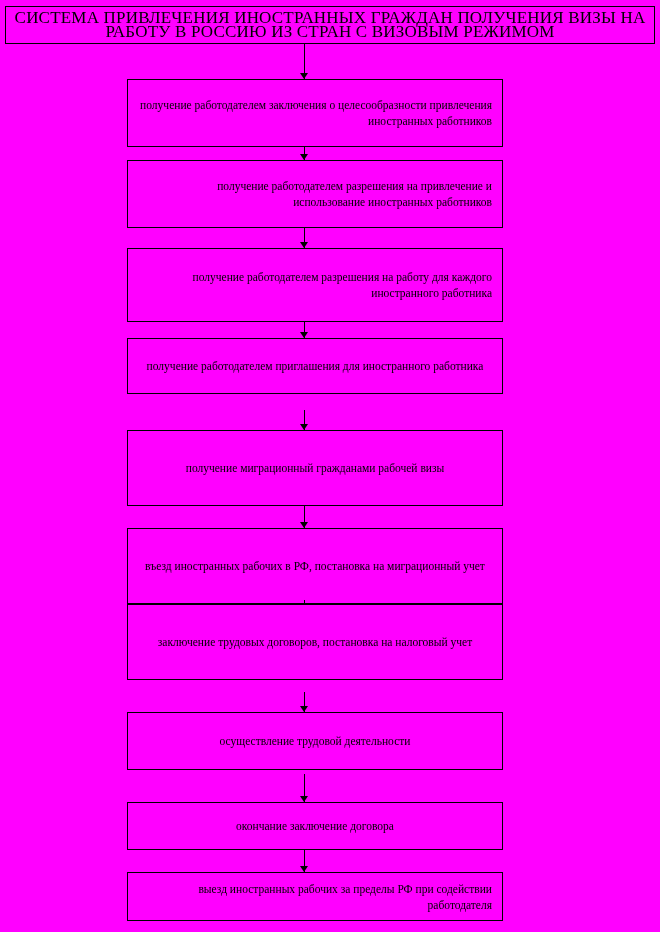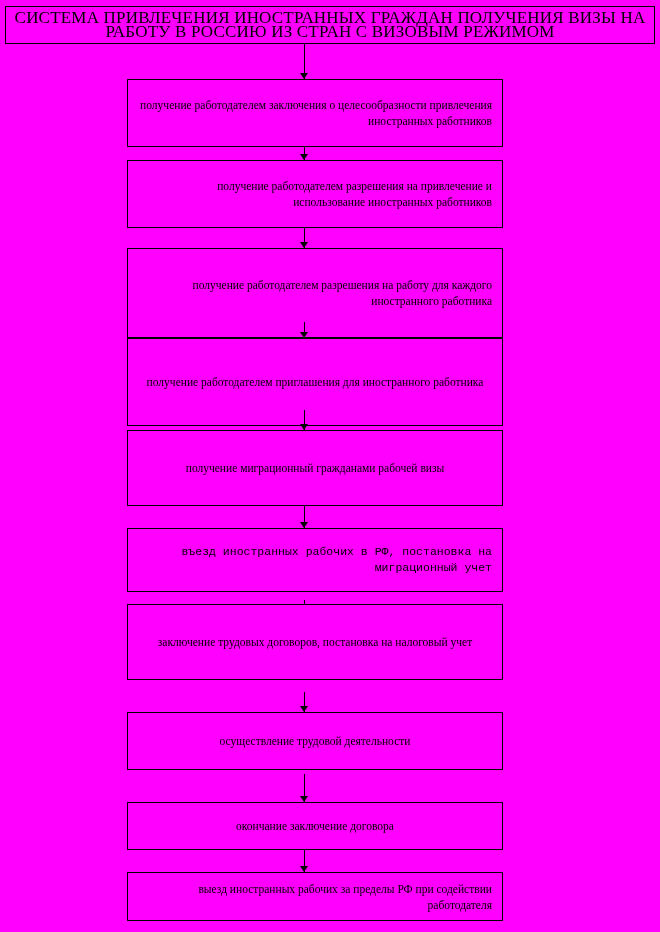--- a/index.html
+++ b/index.html
@@ -94,42 +94,42 @@
   <div class="connector" style="top:147px;height:13px;"></div>
   <div class="arrow-head" style="top:154px;"></div>
 
   <div class="step-box" style="top:160px;height:68px;padding-left:10px;">
     <div class="step-text">получение работодателем разрешения на привлечение и использование иностранных работников</div>
   </div>
 
   <div class="connector" style="top:228px;height:20px;"></div>
   <div class="arrow-head" style="top:242px;"></div>
 
-  <div class="step-box" style="top:248px;height:90px;">
+  <div class="step-box" style="top:248px;height:74px;">
     <div class="step-text">получение работодателем разрешения на работу для каждого иностранного работника</div>
   </div>
 
   <div class="connector" style="top:322px;height:16px;"></div>
   <div class="arrow-head" style="top:332px;"></div>
 
-  <div class="step-box" style="top:338px;height:88px;">
+  <div class="step-box" style="top:338px;height:56px;">
     <div class="step-text">получение  работодателем приглашения для иностранного работника</div>
   </div>
 
   <div class="connector" style="top:410px;height:20px;"></div>
   <div class="arrow-head" style="top:424px;"></div>
 
   <div class="step-box" style="top:430px;height:76px;">
     <div class="step-text">получение  миграционный гражданами рабочей визы</div>
   </div>
 
   <div class="connector" style="top:506px;height:22px;"></div>
   <div class="arrow-head" style="top:522px;"></div>
 
-  <div class="step-box" style="top:528px;height:64px;font-family:Liberation Mono, monospace;">
+  <div class="step-box" style="top:528px;height:76px;">
     <div class="step-text">въезд иностранных рабочих в РФ, постановка на миграционный учет</div>
   </div>
 
   <div class="connector" style="top:600px;height:20px;"></div>
   <div class="arrow-head" style="top:614px;"></div>
 
   <div class="step-box" style="top:604px;height:76px;">
     <div class="step-text">заключение трудовых договоров, постановка на налоговый учет</div>
   </div>
 

